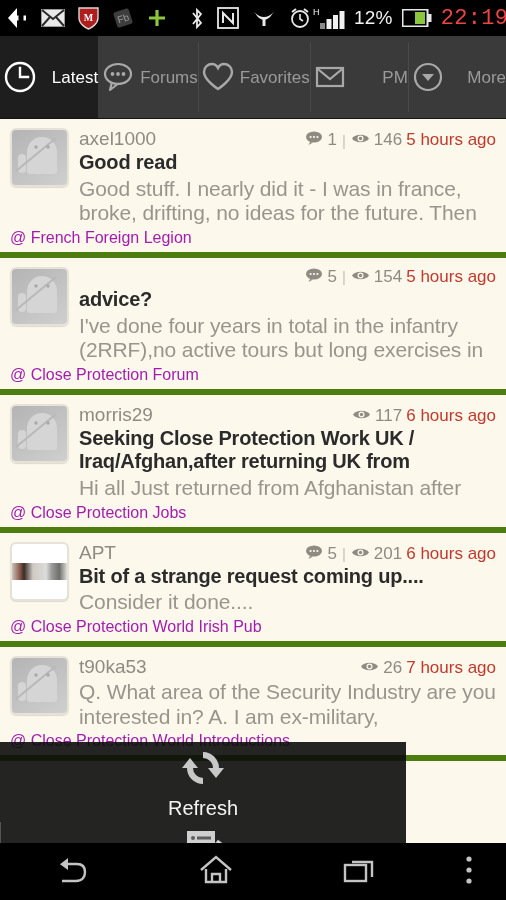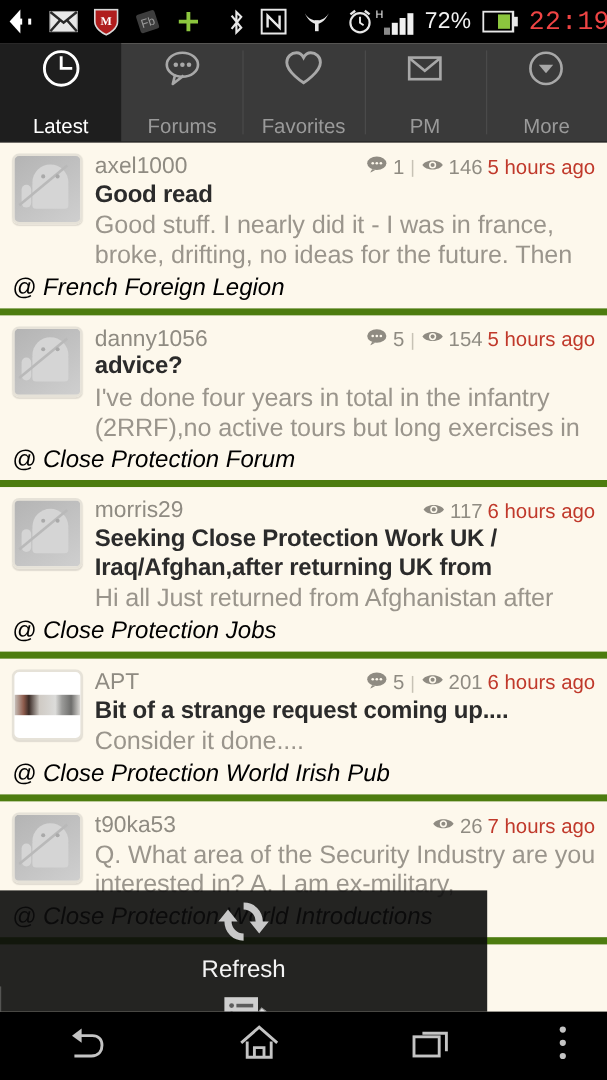--- a/index.html
+++ b/index.html
@@ -22,22 +22,22 @@
   .sb-ico { display:inline-flex; align-items:center; justify-content:center; }
   .sb-text { color:#f2f2f2; font-size:19px; letter-spacing:0.2px; }
   .sb-clock { color:#ef4444; font-size:22px; letter-spacing:0.3px;font-family:Liberation Mono, monospace; }
 
   
   .tabbar {
     position:absolute; top:36px; left:0; width:506px; height:83px;
     background:#3a3a3a; display:flex; border-bottom:1px solid #141414;
   }
   .tab {
-    flex:1; display:flex; flex-direction:column; align-items:center;
-    justify-content:flex-start; gap:19px; position:relative;
+    flex:1; display:flex; flex-direction:row; align-items:center;
+    justify-content:space-between; gap:2px; position:relative;
   }
   .tab + .tab::before {
     content:""; position:absolute; left:0; top:6px; bottom:6px;
     width:1px; background:#4a4a4a;
   }
   .tab.active { background:#1e1e1e; }
   .tab.active + .tab::before { background:transparent; }
   .tab-ico { height:42px; display:flex; align-items:center; justify-content:center; }
   .tab-label { font-size:17px; color:#9a9a9a; line-height:1; }
   .tab.active .tab-label { color:#ffffff; }
@@ -71,21 +71,21 @@
   .meta-time { font-size:17px; color:#c0392b; }
   .title {
     font-size:20px; font-weight:bold; color:#2b2b2b;
     line-height:1.18; margin-top:1px; letter-spacing:-0.2px;
   }
   .snippet {
     font-size:21px; color:#9a958c; line-height:1.17; margin-top:2px;
     letter-spacing:-0.1px;
   }
   .forum {
-    font-size:20px; font-style:italic; color:#000000;
+    font-size:16px; color:#a21caf;
     margin-top:2px; line-height:1.2;
   }
 
   
   .overlay {
     position:absolute; left:0; top:742px; width:406px; height:101px;
     background:rgba(12,12,12,0.90); display:flex;flex-direction:column;
   }
   .ov-item {
     flex:1; display:flex; flex-direction:column; align-items:center;
@@ -174,21 +174,21 @@
     <div class="sb-right">
       <span class="sb-ico">
         <svg width="34" height="24" viewBox="0 0 34 24">
           <text x="2" y="9" font-size="9" fill="#f0f0f0" font-family="Liberation Sans, sans-serif">H</text>
           <rect x="9" y="17" width="5" height="6" fill="#8a8a8a"></rect>
           <rect x="15.5" y="13" width="5" height="10" fill="#f0f0f0"></rect>
           <rect x="22" y="9" width="5" height="14" fill="#f0f0f0"></rect>
           <rect x="28.5" y="5" width="5" height="18" fill="#f0f0f0"></rect>
         </svg>
       </span>
-      <span class="sb-text">72%</span>
+      <span class="sb-text">12%</span>
       <span class="sb-ico">
         <svg width="30" height="18" viewBox="0 0 30 18">
             <rect x="0.5" y="0.5" width="25" height="17" fill="none" stroke="#e8e8e8" stroke-width="2"></rect>
             <rect x="26" y="5" width="3.5" height="8" fill="#e8e8e8"></rect>
             <rect x="13" y="3" width="10" height="12" fill="#8cc63e"></rect>
           </svg>
       </span>
       <span class="sb-clock">22:19</span>
     </div>
   </div>
@@ -306,21 +306,20 @@
                 <rect x="15" y="22" width="30" height="22" rx="3"></rect>
                 <rect x="6" y="24" width="8" height="19" rx="4"></rect>
               </g>
               <path d="M4 41 L44 8" stroke="#b9b9b9" stroke-width="2.2"></path>
               <circle cx="24" cy="17" r="1.7" fill="#a9a9a9"></circle>
               <circle cx="36" cy="17" r="1.7" fill="#a9a9a9"></circle>
             </svg>
         </div>
         <div class="post-body">
           <div class="row1">
-            <span class="author">danny1056</span>
             <span class="meta">
               <span>
                 <svg width="18" height="14" viewBox="0 0 18 14">
                     <ellipse cx="9" cy="6" rx="8" ry="5.6" fill="#8f8b82"></ellipse>
                     <path d="M5 11 L3.5 14 L8 11.5 Z" fill="#8f8b82"></path>
                     <circle cx="5.6" cy="6" r="1.1" fill="#fdf8ec"></circle>
                     <circle cx="9" cy="6" r="1.1" fill="#fdf8ec"></circle>
                     <circle cx="12.4" cy="6" r="1.1" fill="#fdf8ec"></circle>
                   </svg>
               </span>

